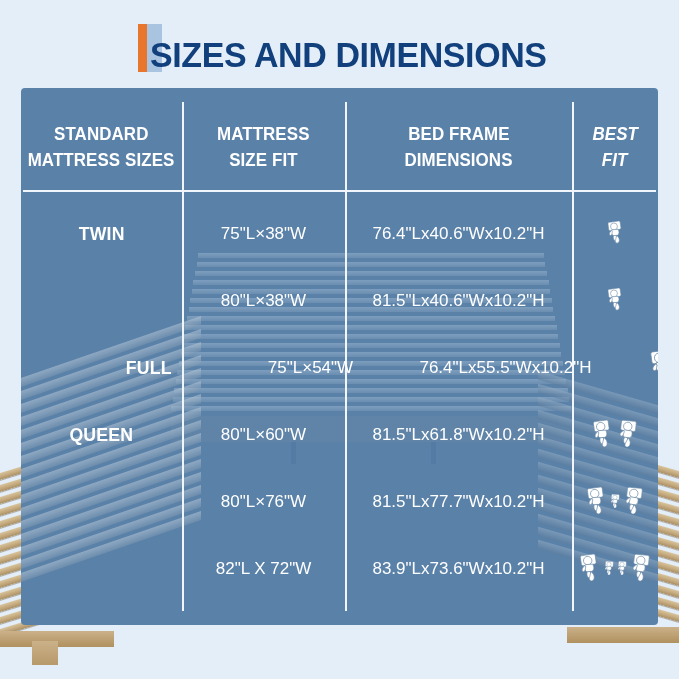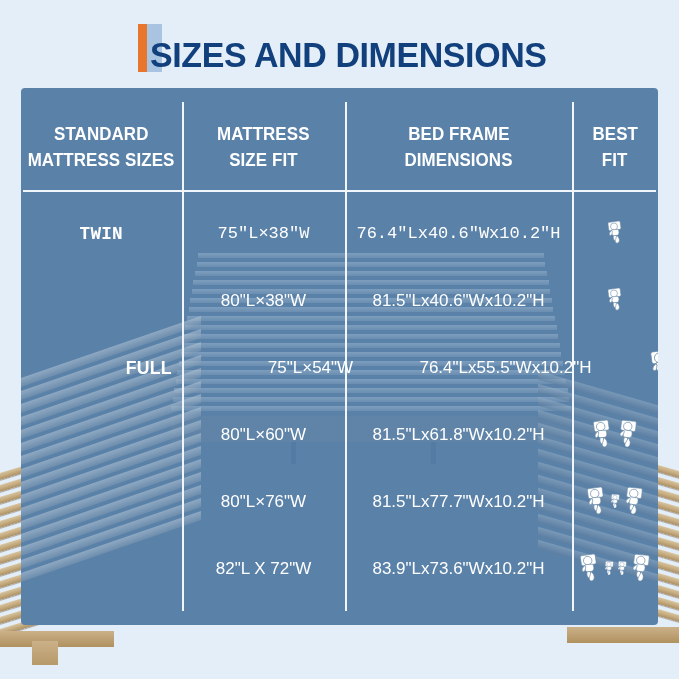--- a/index.html
+++ b/index.html
@@ -57,21 +57,21 @@
   #hline{position:absolute;left:2px;right:2px;top:102px;height:2px;background:#f0f6fb;}
 
   
   .hcell{position:absolute;top:20px;height:78px;display:flex;flex-direction:column;
      align-items:center;justify-content:center;gap:5px;color:#ffffff;
      font-size:18px;font-weight:bold;letter-spacing:.1px;white-space:nowrap;}
   .hcell span{display:block;transform:scaleX(.94);}
   #h0{left:0;width:161px;}
   #h1{left:161px;width:163px;}
   #h2{left:324px;width:227px;}
-  #h3{left:551px;width:86px;}
+  #h3{left:551px;width:86px;font-style:italic;}
 
   
   .row{position:absolute;left:0;right:0;height:67px;}
   .cell{position:absolute;top:0;height:67px;display:flex;align-items:center;
         justify-content:center;color:#ffffff;}
   .c-size{left:0;width:161px;font-size:19px;font-weight:bold;letter-spacing:.2px;}
   .c-size span{display:block;transform:scaleX(.93);white-space:nowrap;}
   .c-fit{left:161px;width:163px;font-size:17px;font-weight:400;}
   .c-dim{left:324px;width:227px;font-size:17px;font-weight:400;}
   .c-best{left:551px;width:86px;}
@@ -211,21 +211,21 @@
   <div class="hcell" id="h2">
     <span>BED FRAME</span>
     <span>DIMENSIONS</span>
   </div>
   <div class="hcell" id="h3">
     <span>BEST</span>
     <span>FIT</span>
   </div>
 
   <div id="rows-host">
-      <div class="row" style="top: 112px; font-family: Liberation Mono, monospace;">
+      <div class="row" style="top: 112px;">
         <div class="cell c-size">
           <span>TWIN</span>
         </div>
         <div class="cell c-fit">75"L×38"W</div>
         <div class="cell c-dim">76.4"Lx40.6"Wx10.2"H</div>
         <div class="cell c-best">
           <div class="people">
             <span class="fig">
               <svg width="19.0" height="24.6" viewBox="0 0 34 44" style="transform:rotate(-8deg)">
                 <rect x="6" y="1" width="22" height="15" rx="2.5" fill="#fff" stroke="#6c8ba8" stroke-width="1"></rect>
@@ -272,20 +272,23 @@
                 <path d="M11.5 15 C9 19, 9.5 24, 13 26 L20 26 C23.5 25, 24.5 20, 22.5 15.5 Z" fill="#fff" stroke="#6c8ba8" stroke-width="1"></path>
                 <path d="M13 25.5 C11 30, 12 34, 15 35.5 C18 37, 20 35, 19.5 32 C19 29.5, 17.5 28, 17 26 Z" fill="#fff" stroke="#6c8ba8" stroke-width="1"></path>
                 <path d="M18.5 26 C21 29, 23 32, 22 36 C21 39.5, 17.5 41, 15.5 39 C13.8 37.2, 15 34.5, 16 32.5 Z" fill="#fff" stroke="#6c8ba8" stroke-width="1"></path>
                 <path d="M10.5 16.5 C7.5 18, 5.5 20.5, 6 23 C6.4 25, 8.5 25.2, 9.8 23.8 C11 22.5, 11 19.5, 12 17.8 Z" fill="#fff" stroke="#6c8ba8" stroke-width="1"></path>
               </svg>
             </span>
           </div>
         </div>
       </div>
       <div class="row" style="top: 313px;">
+        <div class="cell c-size">
+          <span>QUEEN</span>
+        </div>
         <div class="cell c-fit">80"L×60"W</div>
         <div class="cell c-dim">81.5"Lx61.8"Wx10.2"H</div>
         <div class="cell c-best">
           <div class="people">
             <span class="fig">
               <svg width="23.1" height="29.9" viewBox="0 0 34 44" style="transform:rotate(-8deg)">
                 <rect x="6" y="1" width="22" height="15" rx="2.5" fill="#fff" stroke="#6c8ba8" stroke-width="1"></rect>
                 <circle cx="16" cy="9.5" r="6.2" fill="#fff" stroke="#6c8ba8" stroke-width="1"></circle>
                 <path d="M11.5 15 C9 19, 9.5 24, 13 26 L20 26 C23.5 25, 24.5 20, 22.5 15.5 Z" fill="#fff" stroke="#6c8ba8" stroke-width="1"></path>
                 <path d="M13 25.5 C11 30, 12 34, 15 35.5 C18 37, 20 35, 19.5 32 C19 29.5, 17.5 28, 17 26 Z" fill="#fff" stroke="#6c8ba8" stroke-width="1"></path>

